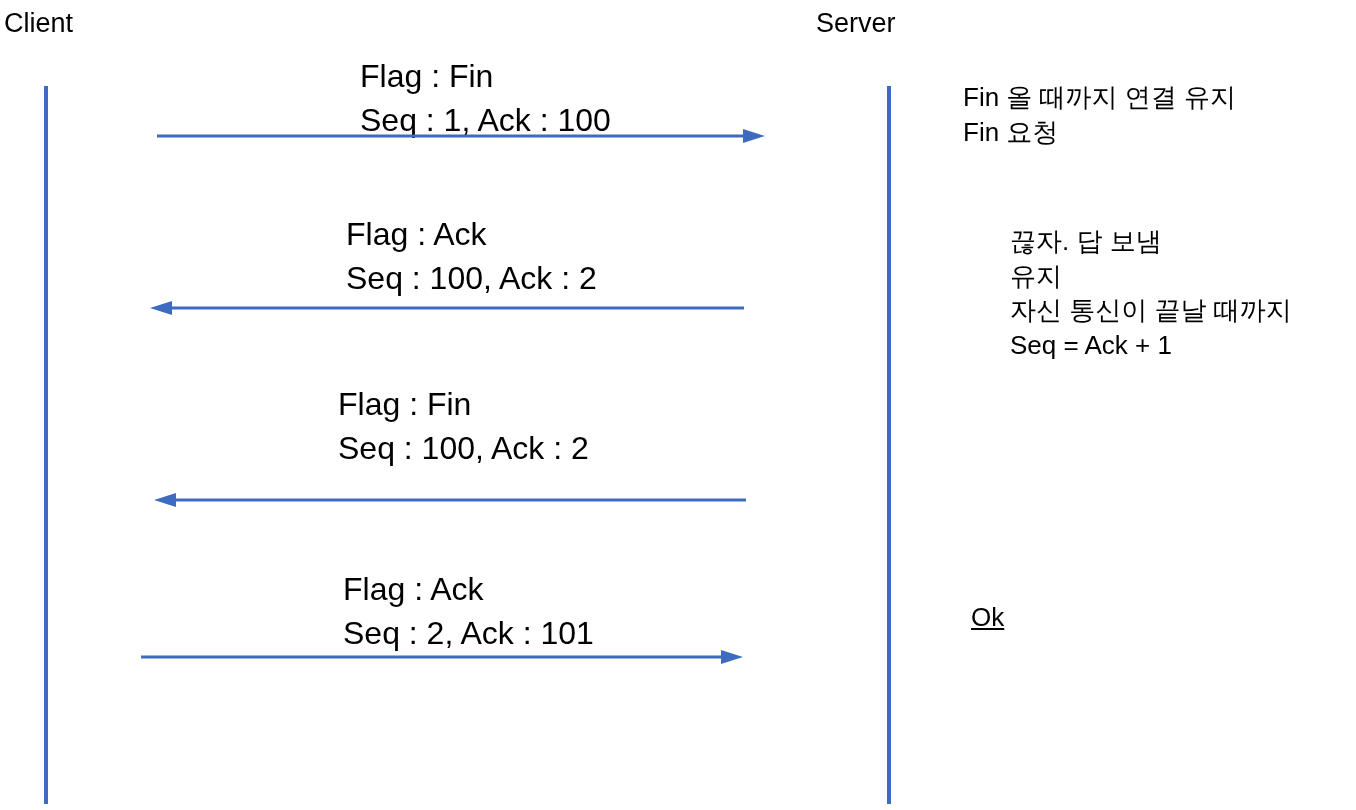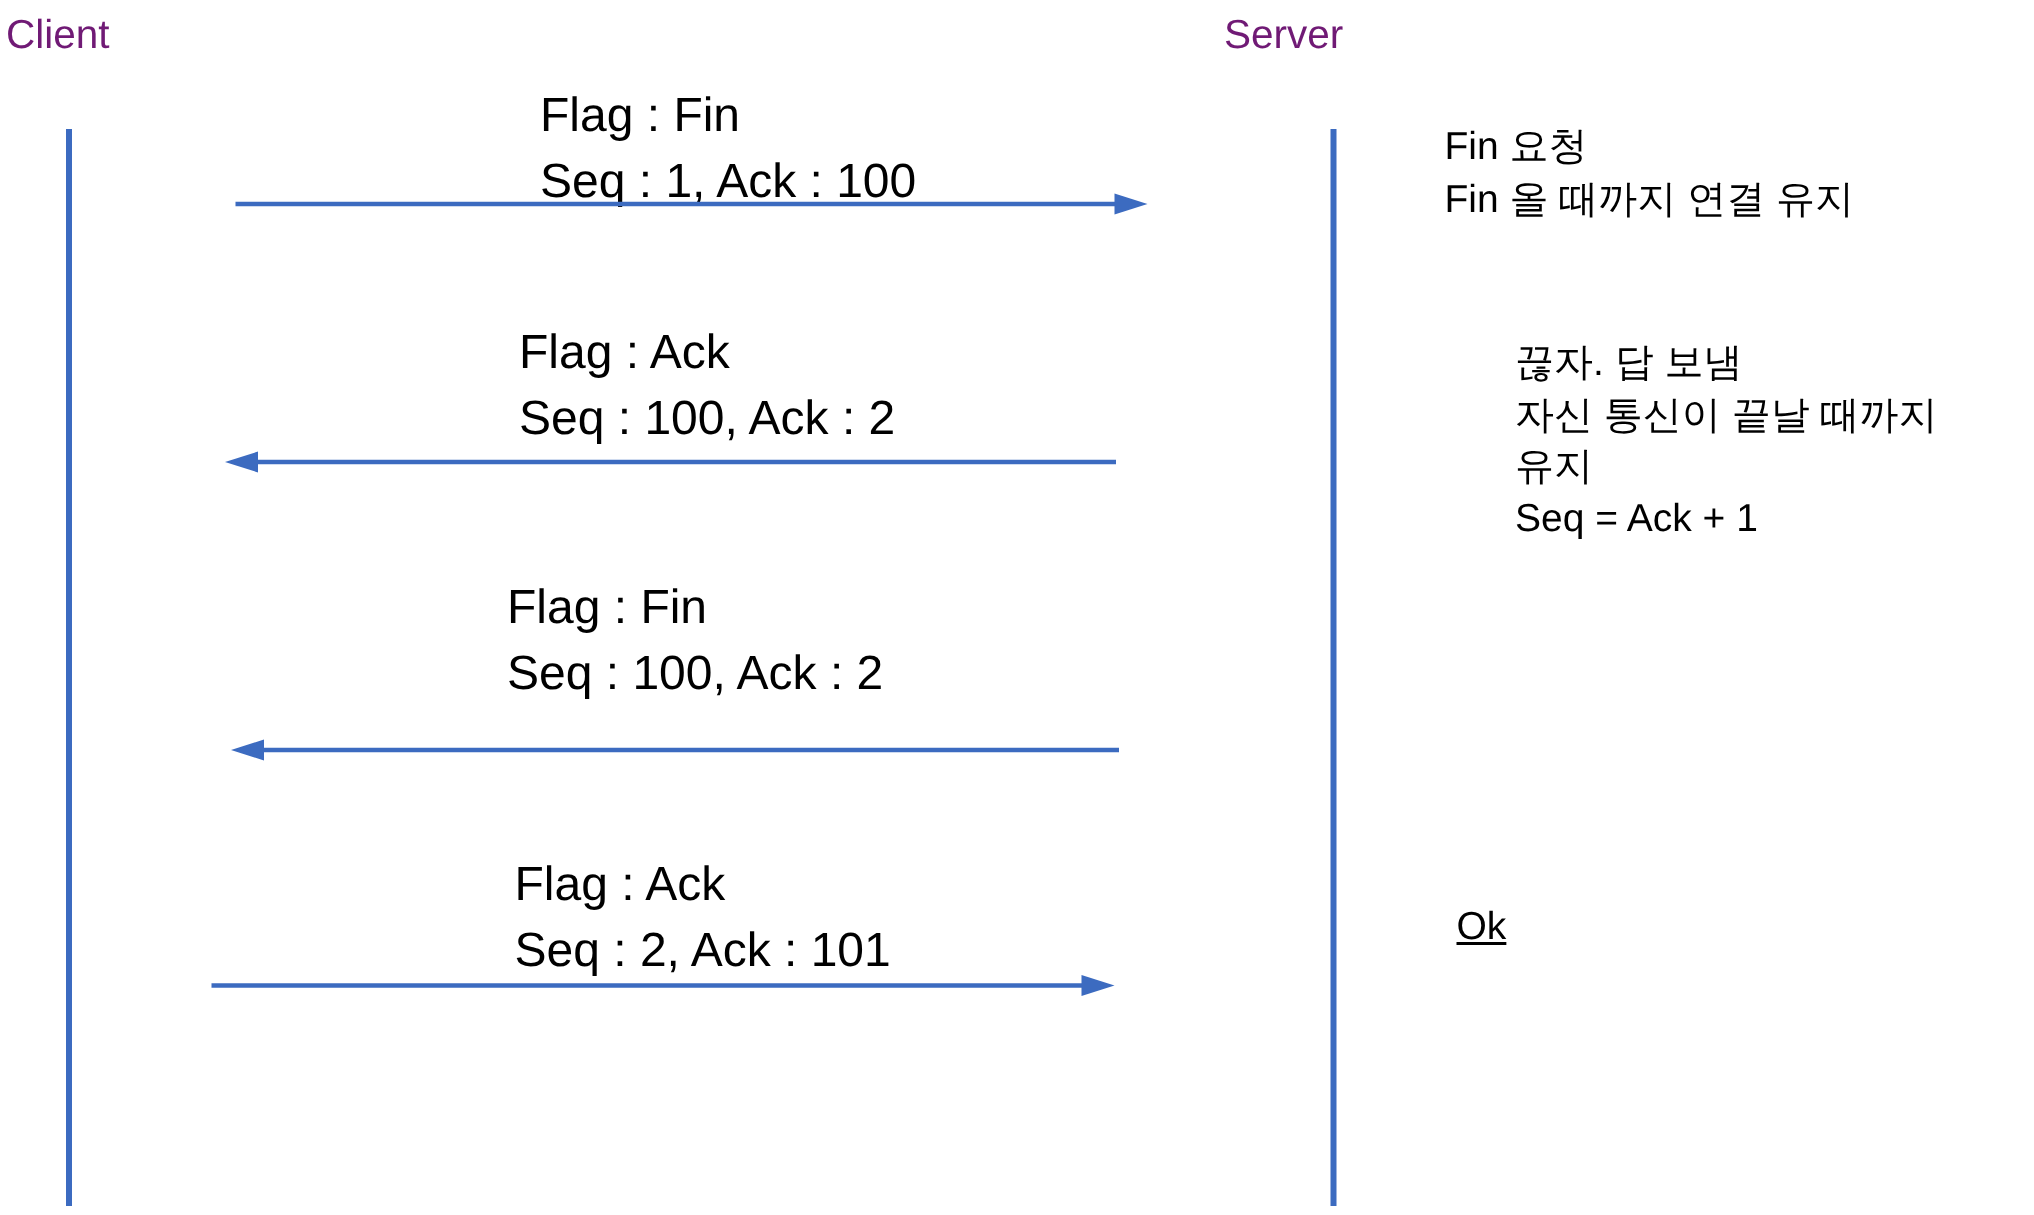--- a/index.html
+++ b/index.html
@@ -20,21 +20,21 @@
     height: 810px;
     background: #ffffff;
     overflow: hidden;
   }
 
   
   .actor-label {
     position: absolute;
     font-size: 27px;
     line-height: 1;
-    color: #701a75;
+    color: #000000;
     white-space: nowrap;
   }
   #actor-client-label { left: 4px;   top: 10px; }
   #actor-server-label { left: 816px; top: 10px; }
 
   
   .lifeline {
     position: absolute;
     width: 4px;
     background: #3C6BC0;
@@ -126,28 +126,28 @@
       <div class="message-label-line">Flag : Ack</div>
       <div class="message-label-line">Seq : 2, Ack : 101</div>
     </div>
     <svg class="arrow-svg" style="left:139px; top:647px;" width="606" height="20" viewBox="0 0 606 20">
       <line x1="2" y1="10" x2="586" y2="10" stroke="#3C6BC0" stroke-width="3"></line>
       <polygon points="582,3 604,10 582,17" fill="#3C6BC0"></polygon>
     </svg>
   </div>
 
   <div class="annotation" style="left:963px; top:80px;">
+    <div class="annotation-line">Fin 올 때까지 연결 유지</div>
     <div class="annotation-line">Fin 요청</div>
-    <div class="annotation-line">Fin 올 때까지 연결 유지</div>
   </div>
 
   <div class="annotation" style="left:1010px; top:224px;">
     <div class="annotation-line">끊자. 답 보냄</div>
+    <div class="annotation-line">유지</div>
     <div class="annotation-line">자신 통신이 끝날 때까지</div>
-    <div class="annotation-line">유지</div>
     <div class="annotation-line">Seq = Ack + 1</div>
   </div>
 
 
   <div class="annotation" style="left:971px; top:600px;text-decoration:underline;">
     <div class="annotation-line">Ok</div>
   </div>
 
 </div>
 

